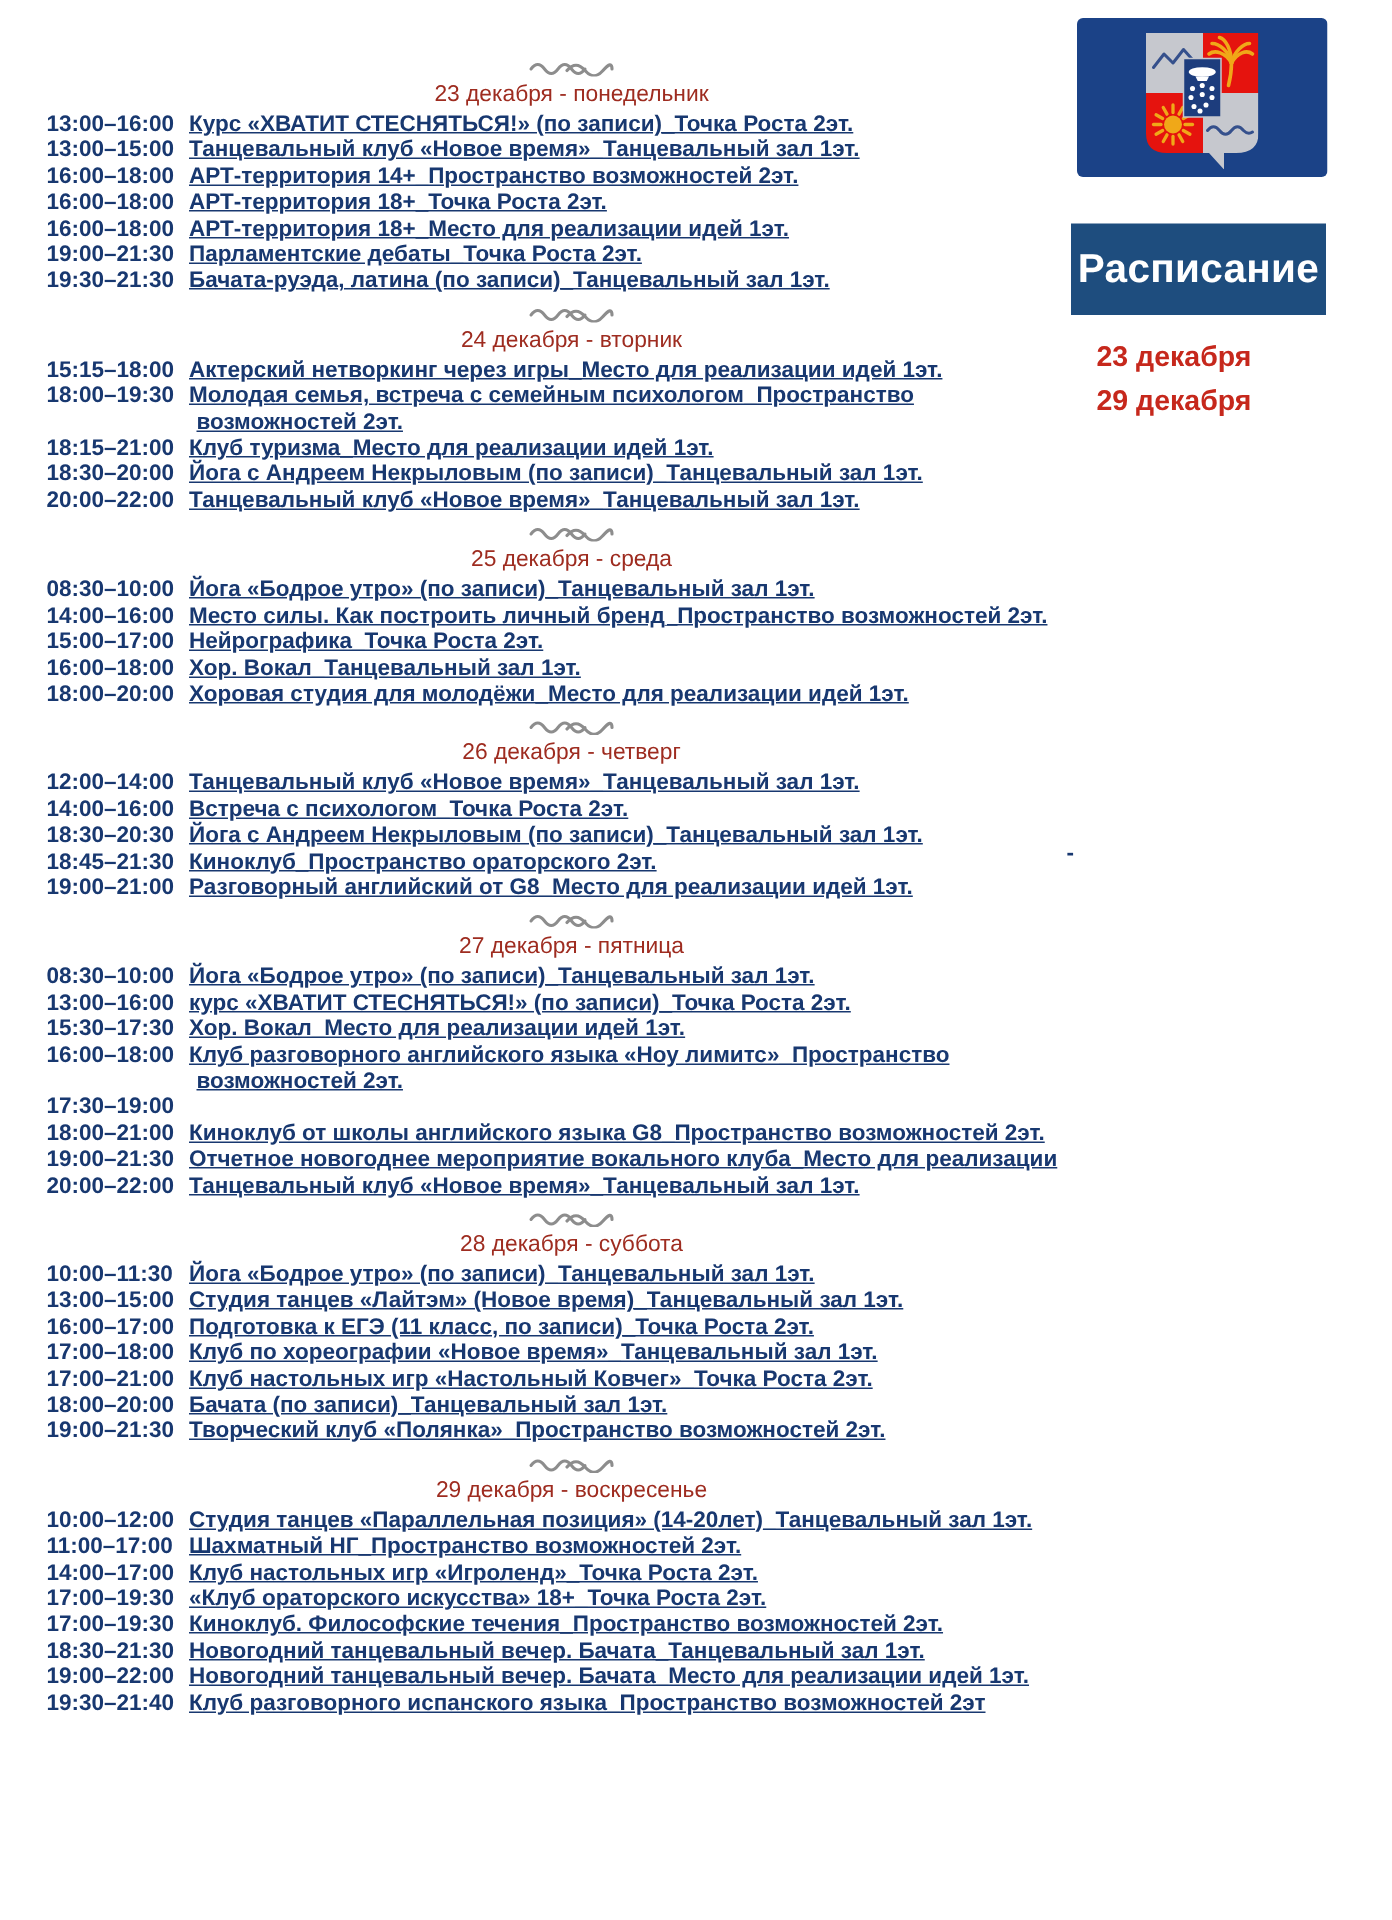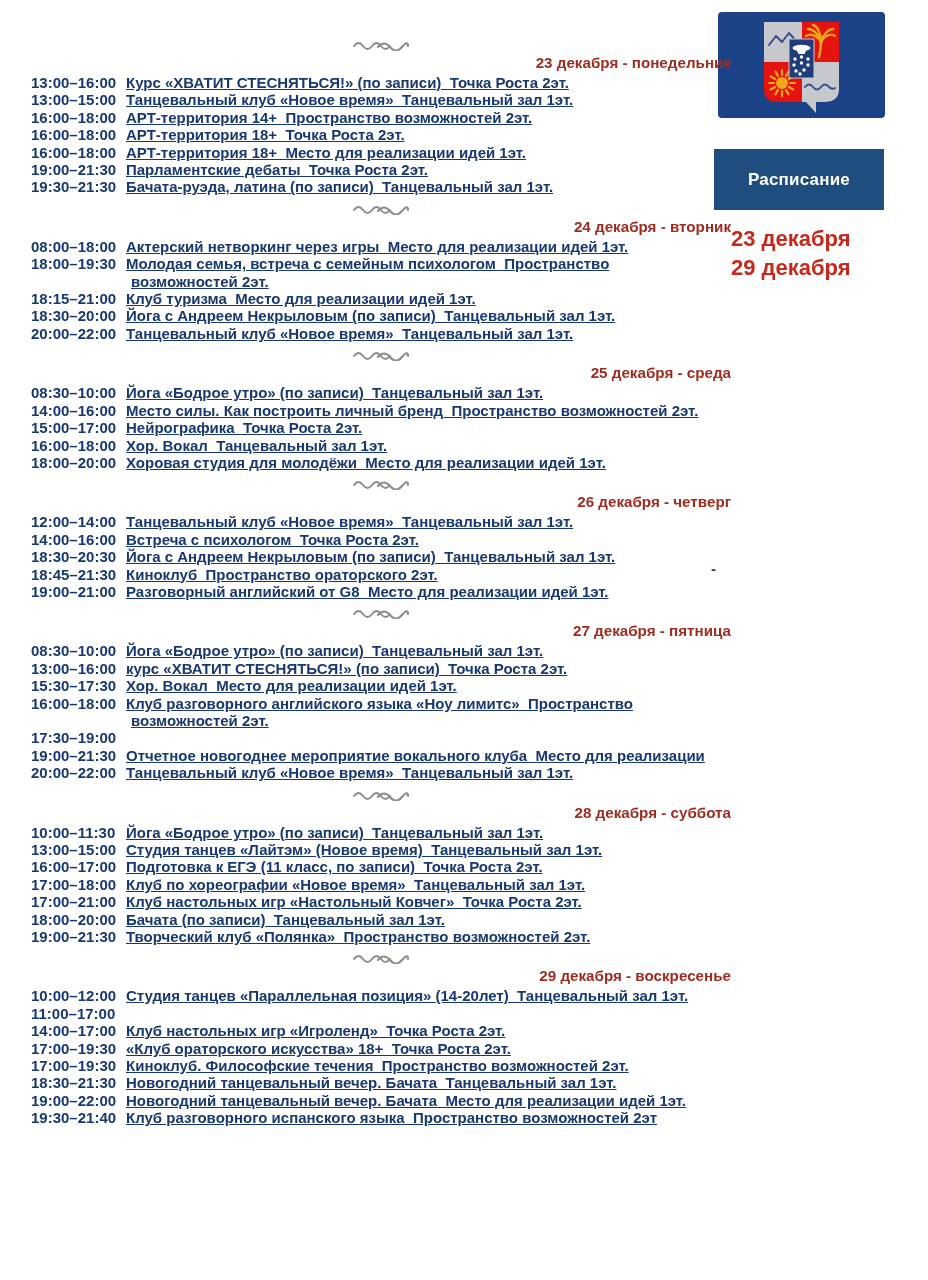--- a/index.html
+++ b/index.html
@@ -17,43 +17,43 @@
     overflow:hidden;
   }
   .content{
     position:absolute;left:31px;top:32px;width:700px;
   }
   .day-section{margin:0;}
   .divider-wrap{
     text-align:center;height:13px;margin:6px 0 2px 0;line-height:0;
   }
   .day-title{
-    margin:0 0 2px 0;text-align:right;
-    font-size:15.2px;line-height:19px;color:var(--day-header);font-weight:bold;
+    margin:0 0 2px 0;text-align:center;
+    font-size:15.2px;line-height:19px;color:var(--day-header);font-weight:normal;
   }
   .event-row{
     display:flex;align-items:flex-start;
     color:var(--event-text);font-size:15px;line-height:17.4px;
   }
   .event-time{flex:0 0 95px;white-space:nowrap;}
   .event-text{flex:1;min-width:0;}
   .event-text .line{white-space:nowrap;text-decoration:underline;}
   .event-text .line.cont{padding-left:5px;}
   .logo{
     position:absolute;left:718px;top:12px;width:167px;height:106px;
   }
   .banner{
     position:absolute;left:714px;top:149px;width:170px;height:61px;
     background:var(--banner-bg);color:var(--banner-text);
     display:flex;align-items:center;justify-content:center;
-    font-size:17px;letter-spacing:.2px;
+    font-size:27px;letter-spacing:.2px;
   }
   .dates{
     position:absolute;left:731px;top:225px;
-    color:var(--sidebar-dates);font-size:22px;line-height:28.5px;
+    color:var(--sidebar-dates);font-size:19px;line-height:28.5px;
   }
   .stray-mark{
     position:absolute;left:711px;top:560px;
     color:var(--event-text);font-size:15px;line-height:17.4px;
   }
 </style>
 </head>
 <body>
 
 <div class="logo">
@@ -187,21 +187,21 @@
   <section class="day-section">
     <div class="divider-wrap">
       <svg width="58" height="13" viewBox="0 0 58 13">
         <path d="M2 8 Q6.5 2 11 8 T20 8 T29 8 T38 8" fill="none" stroke="#8d8d8d" stroke-width="2" stroke-linecap="round"></path>
         <path d="M26 9 Q32 2 38 9 T50 9 T56 8" fill="none" stroke="#8d8d8d" stroke-width="2.1" stroke-linecap="round"></path>
       </svg>
     </div>
     <h2 class="day-title">24 декабря - вторник</h2>
     <div class="day-events">
   <div class="event-row">
-    <span class="event-time">08:00–18:00</span>
+    <span class="event-time">15:15–18:00</span>
     <span class="event-text">
             <div class="line">Актерский нетворкинг через игры_Место для реализации идей 1эт.</div>
           </span>
   </div>
 
   <div class="event-row">
     <span class="event-time">18:00–19:30</span>
     <span class="event-text">
             <div class="line">Молодая семья, встреча с семейным психологом_Пространство</div>
             <div class="line cont">возможностей 2эт.</div>
@@ -358,20 +358,26 @@
     <span class="event-text">
             <div class="line">Клуб разговорного английского языка «Ноу лимитс»_Пространство</div>
             <div class="line cont">возможностей 2эт.</div>
           </span>
   </div>
 
   <div class="event-row">
     <span class="event-time">17:30–19:00</span>
   </div>
 
+  <div class="event-row">
+    <span class="event-time">18:00–21:00</span>
+    <span class="event-text">
+            <div class="line">Киноклуб от школы английского языка G8_Пространство возможностей 2эт.</div>
+          </span>
+  </div>
 
   <div class="event-row">
     <span class="event-time">19:00–21:30</span>
     <span class="event-text">
             <div class="line">Отчетное новогоднее мероприятие вокального клуба_Место для реализации</div>
           </span>
   </div>
 
   <div class="event-row">
     <span class="event-time">20:00–22:00</span>
@@ -454,20 +460,23 @@
     <div class="day-events">
   <div class="event-row">
     <span class="event-time">10:00–12:00</span>
     <span class="event-text">
             <div class="line">Студия танцев «Параллельная позиция» (14-20лет)_Танцевальный зал 1эт.</div>
           </span>
   </div>
 
   <div class="event-row">
     <span class="event-time">11:00–17:00</span>
+    <span class="event-text">
+            <div class="line">Шахматный НГ_Пространство возможностей 2эт.</div>
+          </span>
   </div>
 
   <div class="event-row">
     <span class="event-time">14:00–17:00</span>
     <span class="event-text">
             <div class="line">Клуб настольных игр «Игроленд»_Точка Роста 2эт.</div>
           </span>
   </div>
 
   <div class="event-row">

